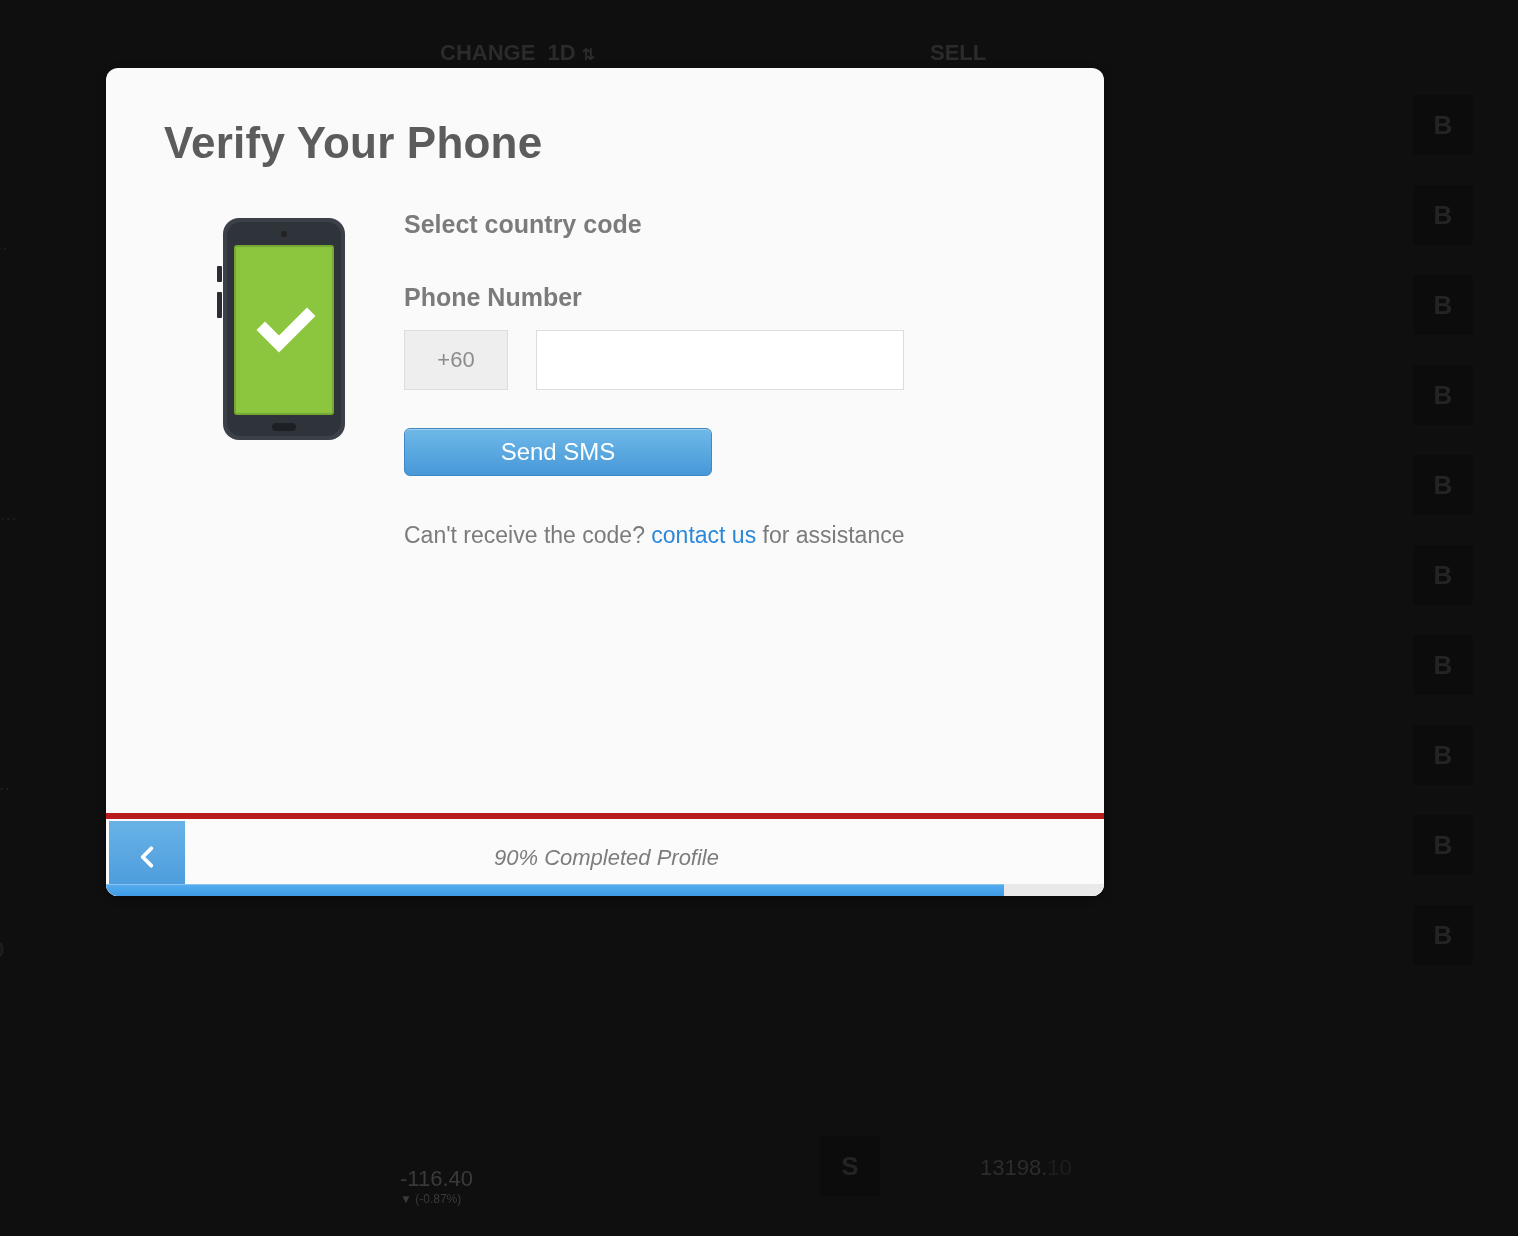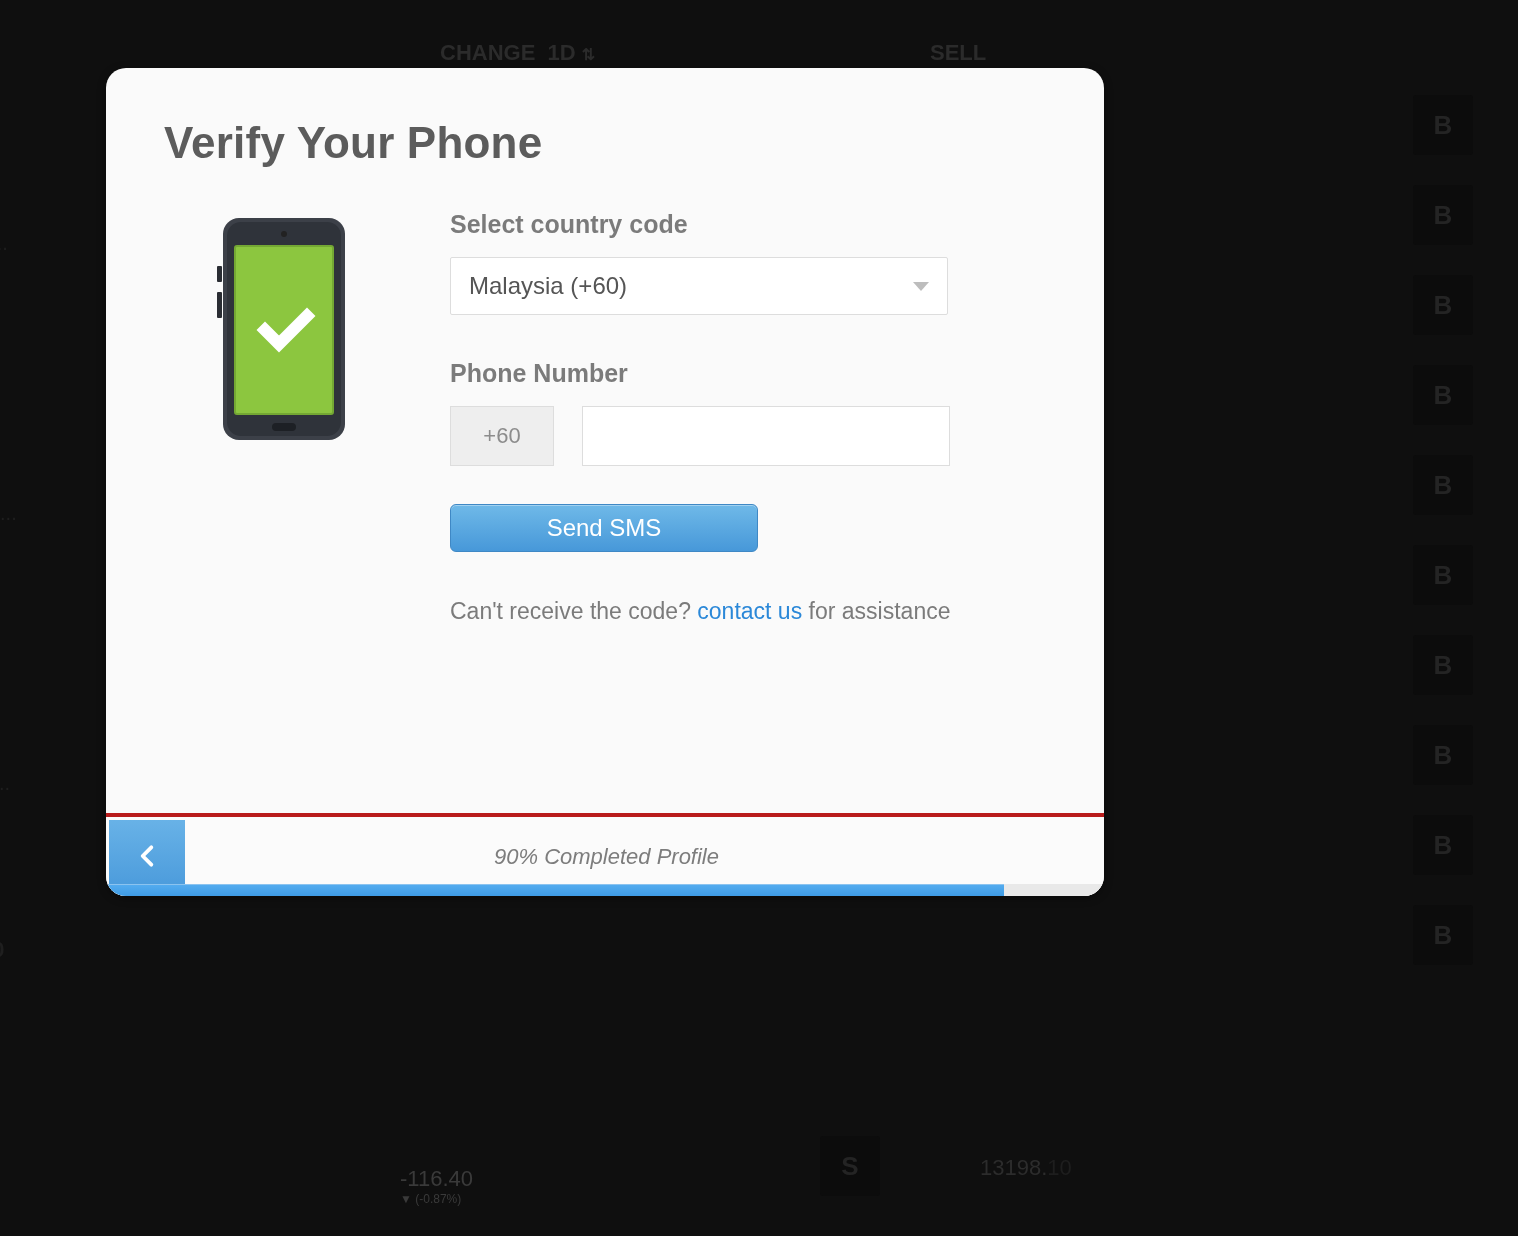--- a/index.html
+++ b/index.html
@@ -32,32 +32,32 @@
     position:absolute; bottom:40px; left:820px; width:60px; height:60px;
     background:#0c0c0c; color:#242424; display:flex; align-items:center; justify-content:center;
     font-weight:700; font-size:26px; border-radius:3px;
   }
   .bg-price { position:absolute; bottom:55px; left:980px; color:#2c2c2c; font-size:22px; font-weight:500;}
   .bg-price .dim { color:#1e1e1e; }
 
   
   .modal {
     position:absolute; left:106px; top:68px; width:998px; height:828px;
-    background:#fafafa; border-radius:20px; box-shadow: 0 2px 8px rgba(0,0,0,.4);
+    background:#fafafa; border-radius:12px; box-shadow: 0 2px 8px rgba(0,0,0,.4);
     overflow:hidden;
   }
   .modal-body { padding: 50px 58px 20px 58px; height: 745px; }
   .title {
     font-size: 44px; font-weight: 700; color:#5c5c5c; letter-spacing:.2px;
   }
   .subtitle {
     margin-top: 18px; font-size: 23px; color:#7a7a7a;
   }
   .content {
-    display:flex; margin-top: 42px; gap: 46px;
+    display:flex; margin-top: 42px; 
   }
   .illus { flex: 0 0 240px; display:flex; justify-content:center; padding-top:6px;}
   .form { flex: 1; }
   .label { font-size: 25px; font-weight:600; color:#7b7b7b; margin-bottom:18px; }
 
   .select {
     width:498px; height:58px; border:1px solid #ddd; background:#fff;
     display:flex; align-items:center; justify-content:space-between;
     padding: 0 18px; font-size:24px; color:#555; border-radius:2px; cursor:pointer;
   }
@@ -79,21 +79,21 @@
     border:1px solid #3f88c5; color:#fff; font-size:24px; cursor:pointer;
     box-shadow: inset 0 1px 0 rgba(255,255,255,.35);
   }
 
   .help-line { margin-top:46px; font-size:23px; color:#7b7b7b; }
   .help-line a { color:#2b88d8; text-decoration:none; cursor:pointer; }
 
   
   .modal-footer {
     position:absolute; left:0; bottom:0; width:100%; height:83px;
-    border-top:4px solid #b91c1c; background:#fbfbfb;
+    border-top:6px solid #b91c1c; background:#fbfbfb;
     display:flex; align-items:center;
   }
   .back-btn {
     width:76px; height:72px; background: linear-gradient(#68b2e7,#4a9adb);
     display:flex; align-items:center; justify-content:center; cursor:pointer;
     margin-left:3px; margin-top:-2px;
   }
   .back-btn svg { width:26px; height:26px; }
   .progress-label {
     flex:1; text-align:center; font-size:22px; font-style:italic; color:#7d7d7d;
@@ -199,24 +199,20 @@
           <circle cx="67" cy="18" r="3" fill="#222"></circle>
           <rect x="55" y="207" width="24" height="8" rx="4" fill="#1d2025"></rect>
           <rect x="0" y="50" width="5" height="16" rx="1" fill="#2a2d33"></rect>
           <rect x="0" y="76" width="5" height="26" rx="1" fill="#2a2d33"></rect>
           <path d="M48 114 L62 128 L90 100" stroke="#ffffff" stroke-width="12" fill="none" stroke-linecap="square"></path>
         </svg>
       </div>
 
       <div class="form">
         <div class="label">Select country code</div>
-        <div class="select">
-          <span>Malaysia (+60)</span>
-          <span class="caret"></span>
-        </div>
 
         <div class="label" style="margin-top:44px">Phone Number</div>
         <div class="phone-row">
           <div class="prefix-box">+60</div>
           <input class="phone-input" type="text" value="" style="">
         </div>
 
         <button class="send-btn">Send SMS</button>
 
         <p class="help-line">

